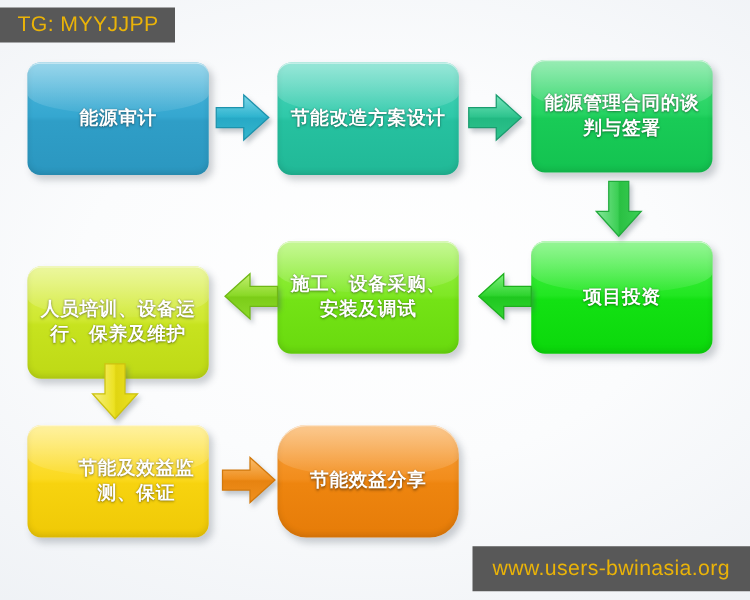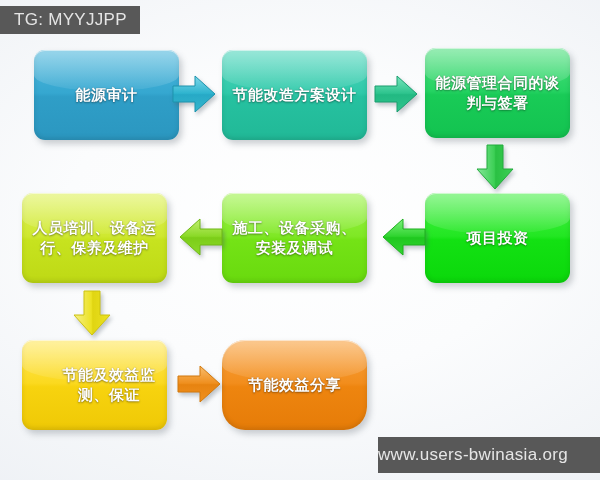--- a/index.html
+++ b/index.html
@@ -9,22 +9,22 @@
     background:#ffffff;
   }
   #canvas{
     position:relative;width:600px;height:480px;
     background:
       radial-gradient(ellipse 520px 340px at 50% 46%, #ffffff 0%, #fbfcfd 45%, #eef1f5 100%);
   }
 
   
   .tagbar{
-    position:absolute;background:#585858;color:#e5e5e5;
-    display:flex;align-items:center;
+    position:absolute;background:#585858;color:#eab308;
+    display:flex;align-items:center;justify-content:center;
     letter-spacing:.3px;
   }
   #tag-top{left:0;top:6px;width:140px;height:28px;font-size:17px;padding-left:0;}
   #tag-top span{display:block;width:100%;text-align:left;padding-left:14px;box-sizing:border-box;}
   #tag-bottom{left:378px;top:437px;width:222px;height:36px;font-size:17px;}
 
   
   .node{
     position:absolute;width:145px;height:90px;border-radius:11px;
     display:flex;align-items:center;justify-content:center;
@@ -44,41 +44,41 @@
     background:linear-gradient(180deg,rgba(255,255,255,.42),rgba(255,255,255,.06));
     pointer-events:none;
   }
   .node .lbl{position:relative;z-index:2;}
 
   .c-blue      {background:linear-gradient(180deg,#4fb8dd 0%,#35a7d0 48%,#2f9ec7 52%,#2b97c0 100%);}
   .c-teal      {background:linear-gradient(180deg,#4fd6bd 0%,#2fc9a9 48%,#26c1a0 52%,#21b997 100%);}
   .c-green     {background:linear-gradient(180deg,#4fe07f 0%,#25d362 48%,#19cb57 52%,#13c350 100%);}
   .c-vivid     {background:linear-gradient(180deg,#4bf04b 0%,#22e722 48%,#13e113 52%,#0bd80b 100%);}
   .c-ltgreen   {background:linear-gradient(180deg,#9ef34a 0%,#7fe825 48%,#74e316 52%,#69da0e 100%);}
-  .c-yellowgrn {background:linear-gradient(180deg,#dff25a 0%,#cfe830 48%,#c7e31f 52%,#bed915 100%);}
+  .c-yellowgrn {background:linear-gradient(180deg,#dff25a 0%,#cfe830 48%,#c7e31f 52%,#bed915 100%);margin-top:20px;}
   .c-yellow    {background:linear-gradient(180deg,#ffe85c 0%,#fbd91f 48%,#f7d30f 52%,#efc906 100%);padding-left:38px;}
   .c-orange    {background:linear-gradient(180deg,#f9a23f 0%,#f28d1c 48%,#ee850f 52%,#e67c08 100%);}
 
   
   .arrow{position:absolute;}
   .arrow svg{display:block;overflow:visible;}
 </style>
 </head>
 <body>
 
 <div id="canvas">
 
   <div class="tagbar" id="tag-top">
     <span>TG: MYYJJPP</span>
   </div>
   <div class="tagbar" id="tag-bottom">
     <span>www.users-bwinasia.org</span>
   </div>
 
-  <div class="node c-blue" style="left:34px;top:50px;">
+  <div class="node c-blue" style="left:22px;top:50px;border-radius:10px;">
     <span class="lbl">能源审计</span>
   </div>
 
   <div class="node c-teal" style="left:222px;top:50px;text-align:center;">
     <span class="lbl">节能改造方案设计</span>
   </div>
 
   <div class="node c-green" style="left:425px;top:48px;">
     <span class="lbl">能源管理合同的谈判与签署</span>
   </div>

